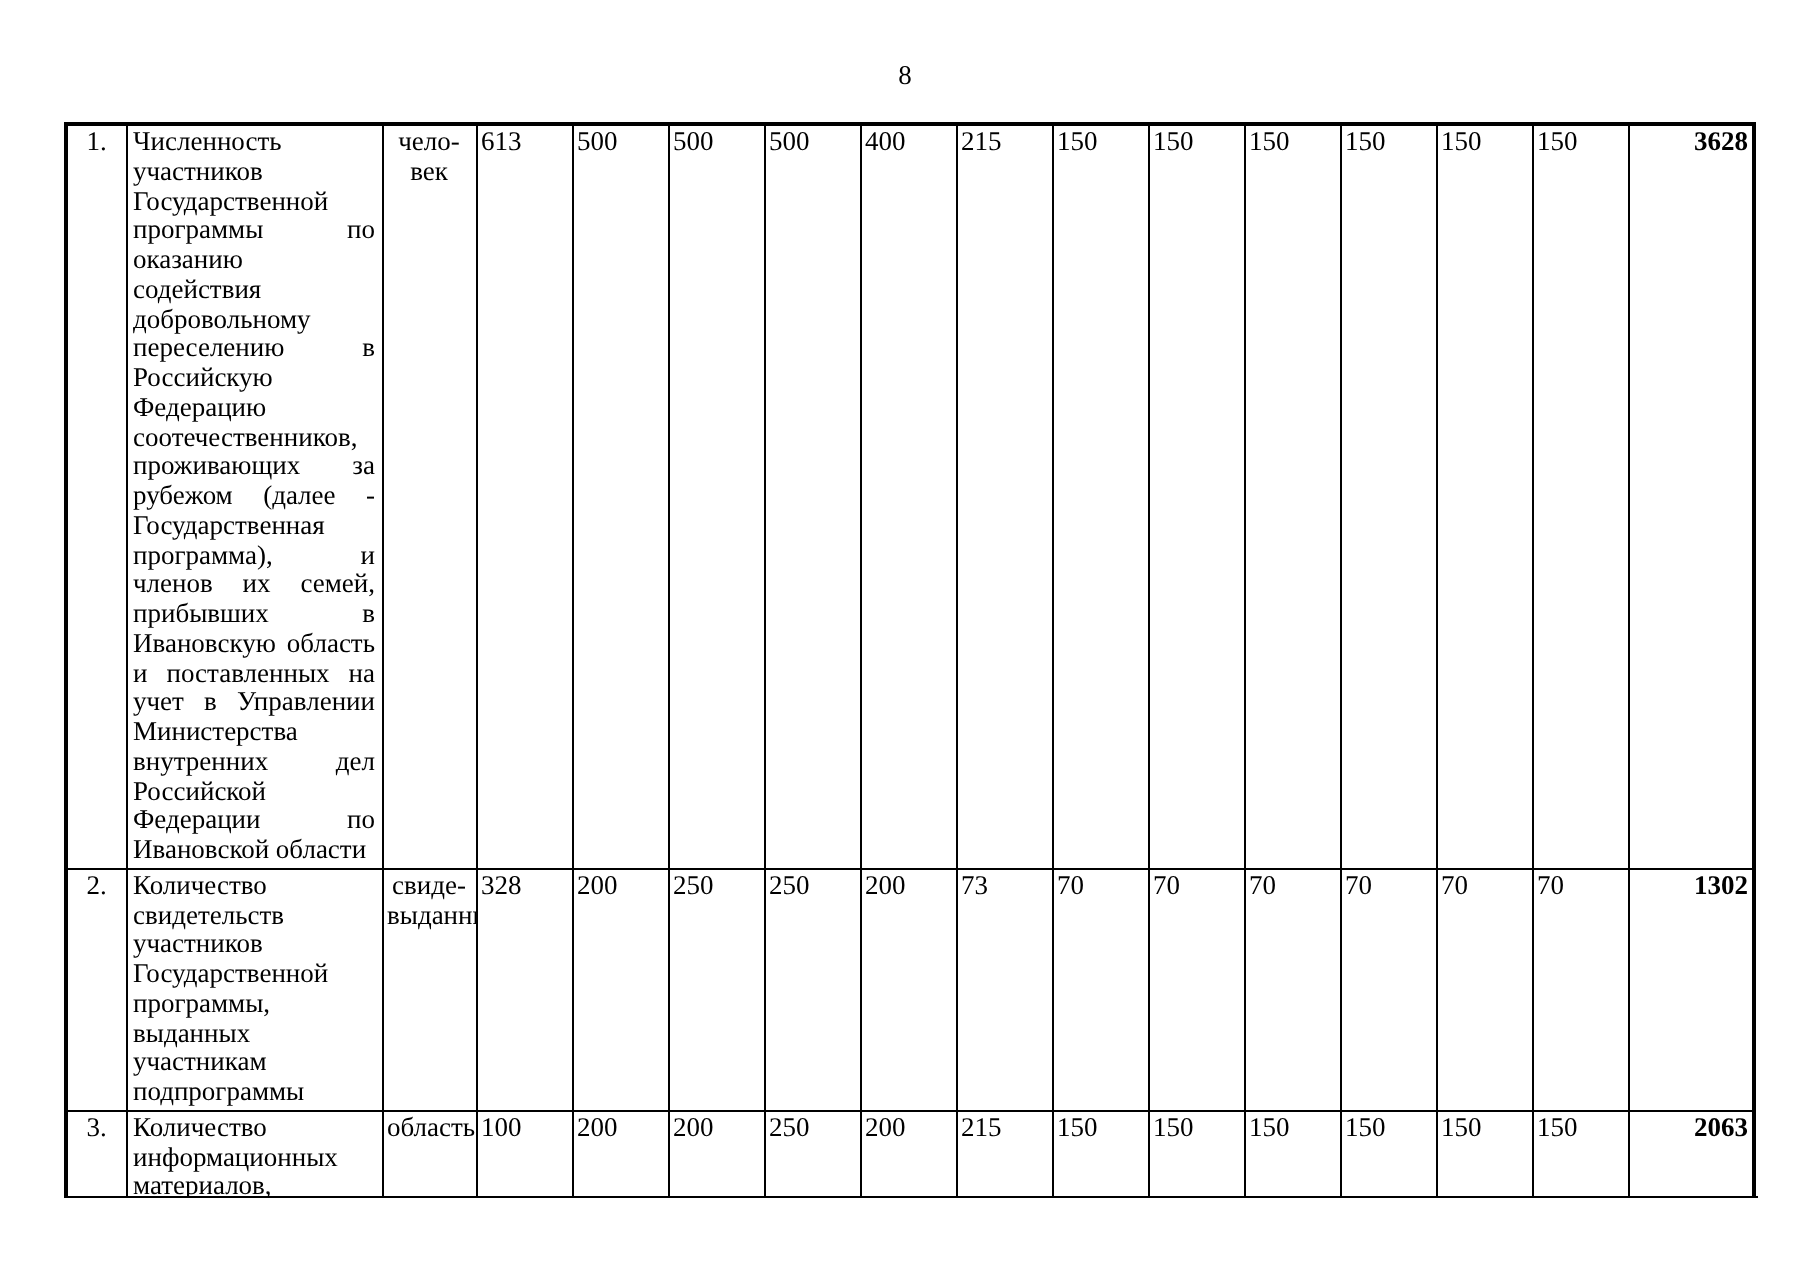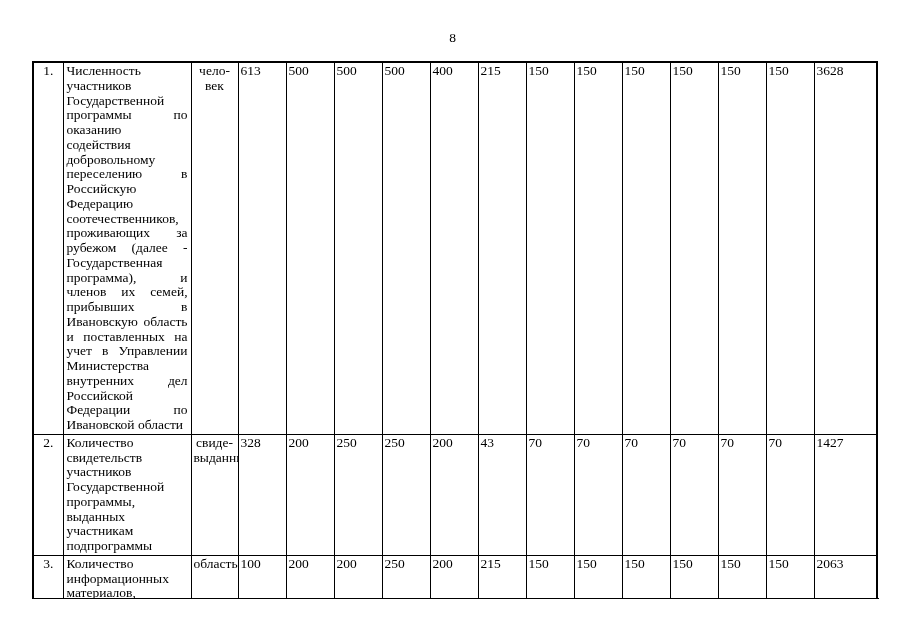--- a/index.html
+++ b/index.html
@@ -43,21 +43,21 @@
     vertical-align: top;
     font-size: 13.5px;
     line-height: 14.75px;
     padding: 1px 2px;
     overflow: hidden;
   }
   td.c-num   { text-align: center; }
   td.c-desc  { text-align: justify; padding: 1px 3px; font-family: Liberation Serif, serif; }
   td.c-unit  { text-align: center; }
   td.c-val   { text-align: left; }
-  td.c-total { text-align: left; }
+  td.c-total { text-align: right; font-weight: bold; }
   tr.r1 { height: 355px; }
   tr.r2 { height: 121px; }
   .u { display: block; font-family: Liberation Serif, serif; }
 </style>
 </head>
 <body>
 
 <div class="page-number">8</div>
 
 <div class="tbl-wrap">
@@ -98,28 +98,28 @@
         <td class="c-desc">Количество свидетельств участников Государственной программы, выданных участникам подпрограммы</td>
         <td class="c-unit">
           <span class="u">свиде-</span>
           <span class="u">выданных</span>
         </td>
         <td class="c-val">328</td>
         <td class="c-val">200</td>
         <td class="c-val">250</td>
         <td class="c-val">250</td>
         <td class="c-val">200</td>
-        <td class="c-val">43</td>
+        <td class="c-val">73</td>
         <td class="c-val">70</td>
         <td class="c-val">70</td>
         <td class="c-val">70</td>
         <td class="c-val">70</td>
         <td class="c-val">70</td>
         <td class="c-val">70</td>
-        <td class="c-total">1427</td>
+        <td class="c-total">1302</td>
       </tr>
 
       <tr class="r3">
         <td class="c-num">3.</td>
         <td class="c-desc">Количество информационных материалов, изготовленных для</td>
         <td class="c-unit">
           <span class="u">область</span>
           <span class="u"></span>
         </td>
         <td class="c-val">100</td>

